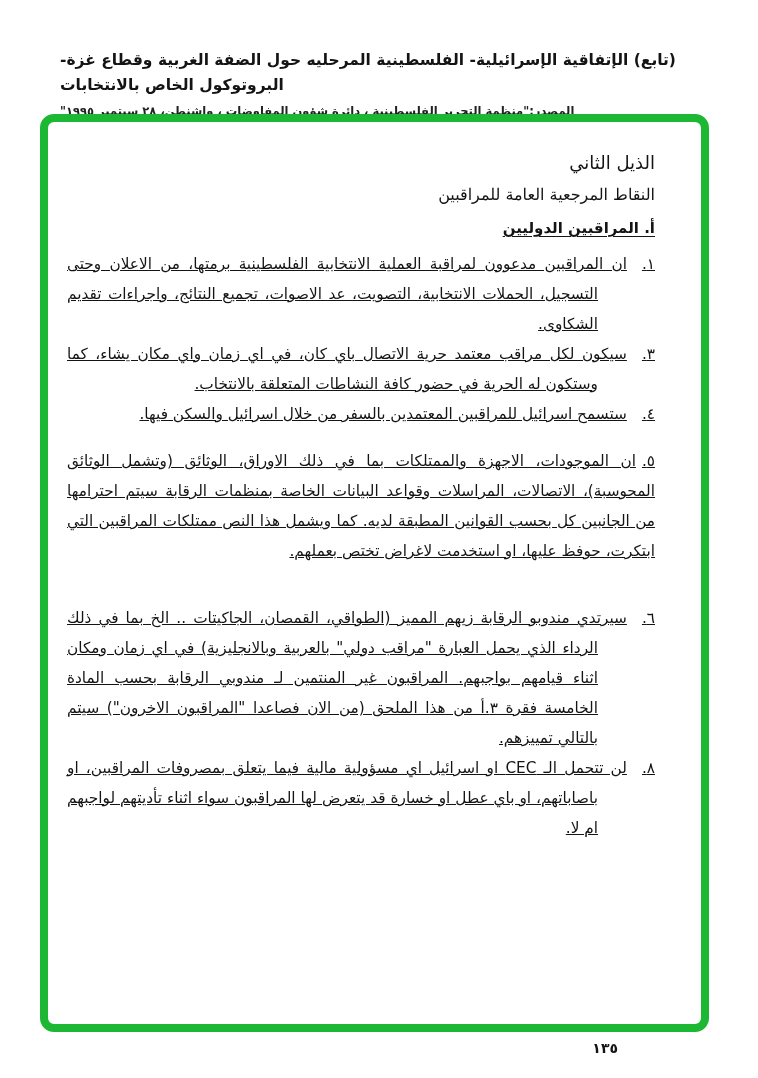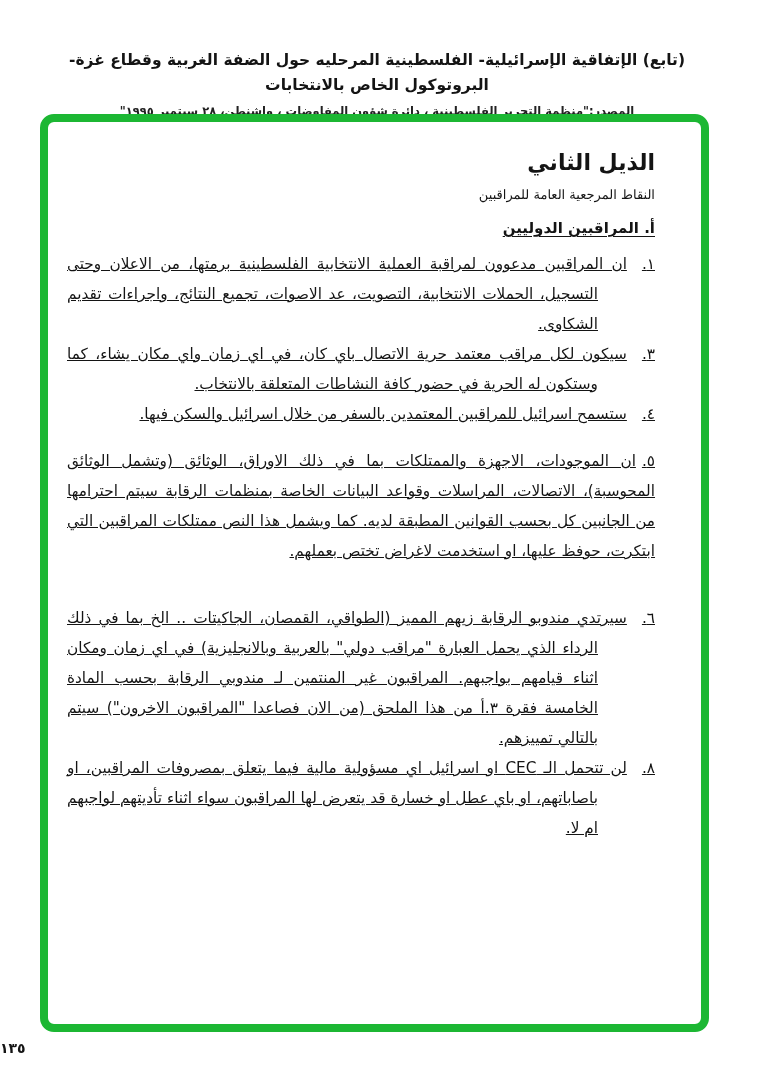--- a/index.html
+++ b/index.html
@@ -13,21 +13,21 @@
     overflow: hidden;
   }
 
   
   .page-header {
     position: absolute;
     top: 48px;
     left: 0;
     width: 758px;
     direction: rtl;
-    text-align: center;
+    text-align: left;
     padding: 0 64px 0 60px;
   }
   .page-header .hdr-title {
     font-size: 15.5px;
     font-weight: bold;
     line-height: 25px;
     letter-spacing: 0.2px;
   }
   .page-header .hdr-source {
     font-size: 11.5px;
@@ -52,26 +52,26 @@
   
   .doc-content {
     position: absolute;
     top: 148px;
     right: 103px;
     width: 588px;
     direction: rtl;
     text-align: right;
   }
   .appendix-title {
-    font-size: 22px;
-    font-weight: bold;
+    font-size: 18px;
+    font-weight: normal;
     line-height: 30px;
   }
   .appendix-subtitle {
-    font-size: 13px;
+    font-size: 16px;
     line-height: 30px;
     margin-top: 2px;
     font-family: "DejaVu Serif", "Liberation Serif", serif;
   }
   .section-heading {
     font-size: 15px;
     font-weight: bold;
     line-height: 30px;
     margin-top: 3px;
     text-decoration: underline;
@@ -99,21 +99,21 @@
   .item.flush .num { margin-left: 6px; }
   .item.gap-before-sm { margin-top: 17px; }
   .item.gap-before-lg { margin-top: 37px; }
 
   
   .page-number {
     position: absolute;
     top: 1040px;
     left: 0;
     width: 618px;
-    text-align: left;
+    text-align: right;
     font-size: 14px;
     font-weight: bold;
     letter-spacing: 1px;
   }
 </style>
 </head>
 <body>
 
 <div class="page-header">
   <div class="hdr-title">(تابع) الإتفاقية الإسرائيلية- الفلسطينية المرحليه حول الضفة الغربية وقطاع غزة- البروتوكول الخاص بالانتخابات</div>

